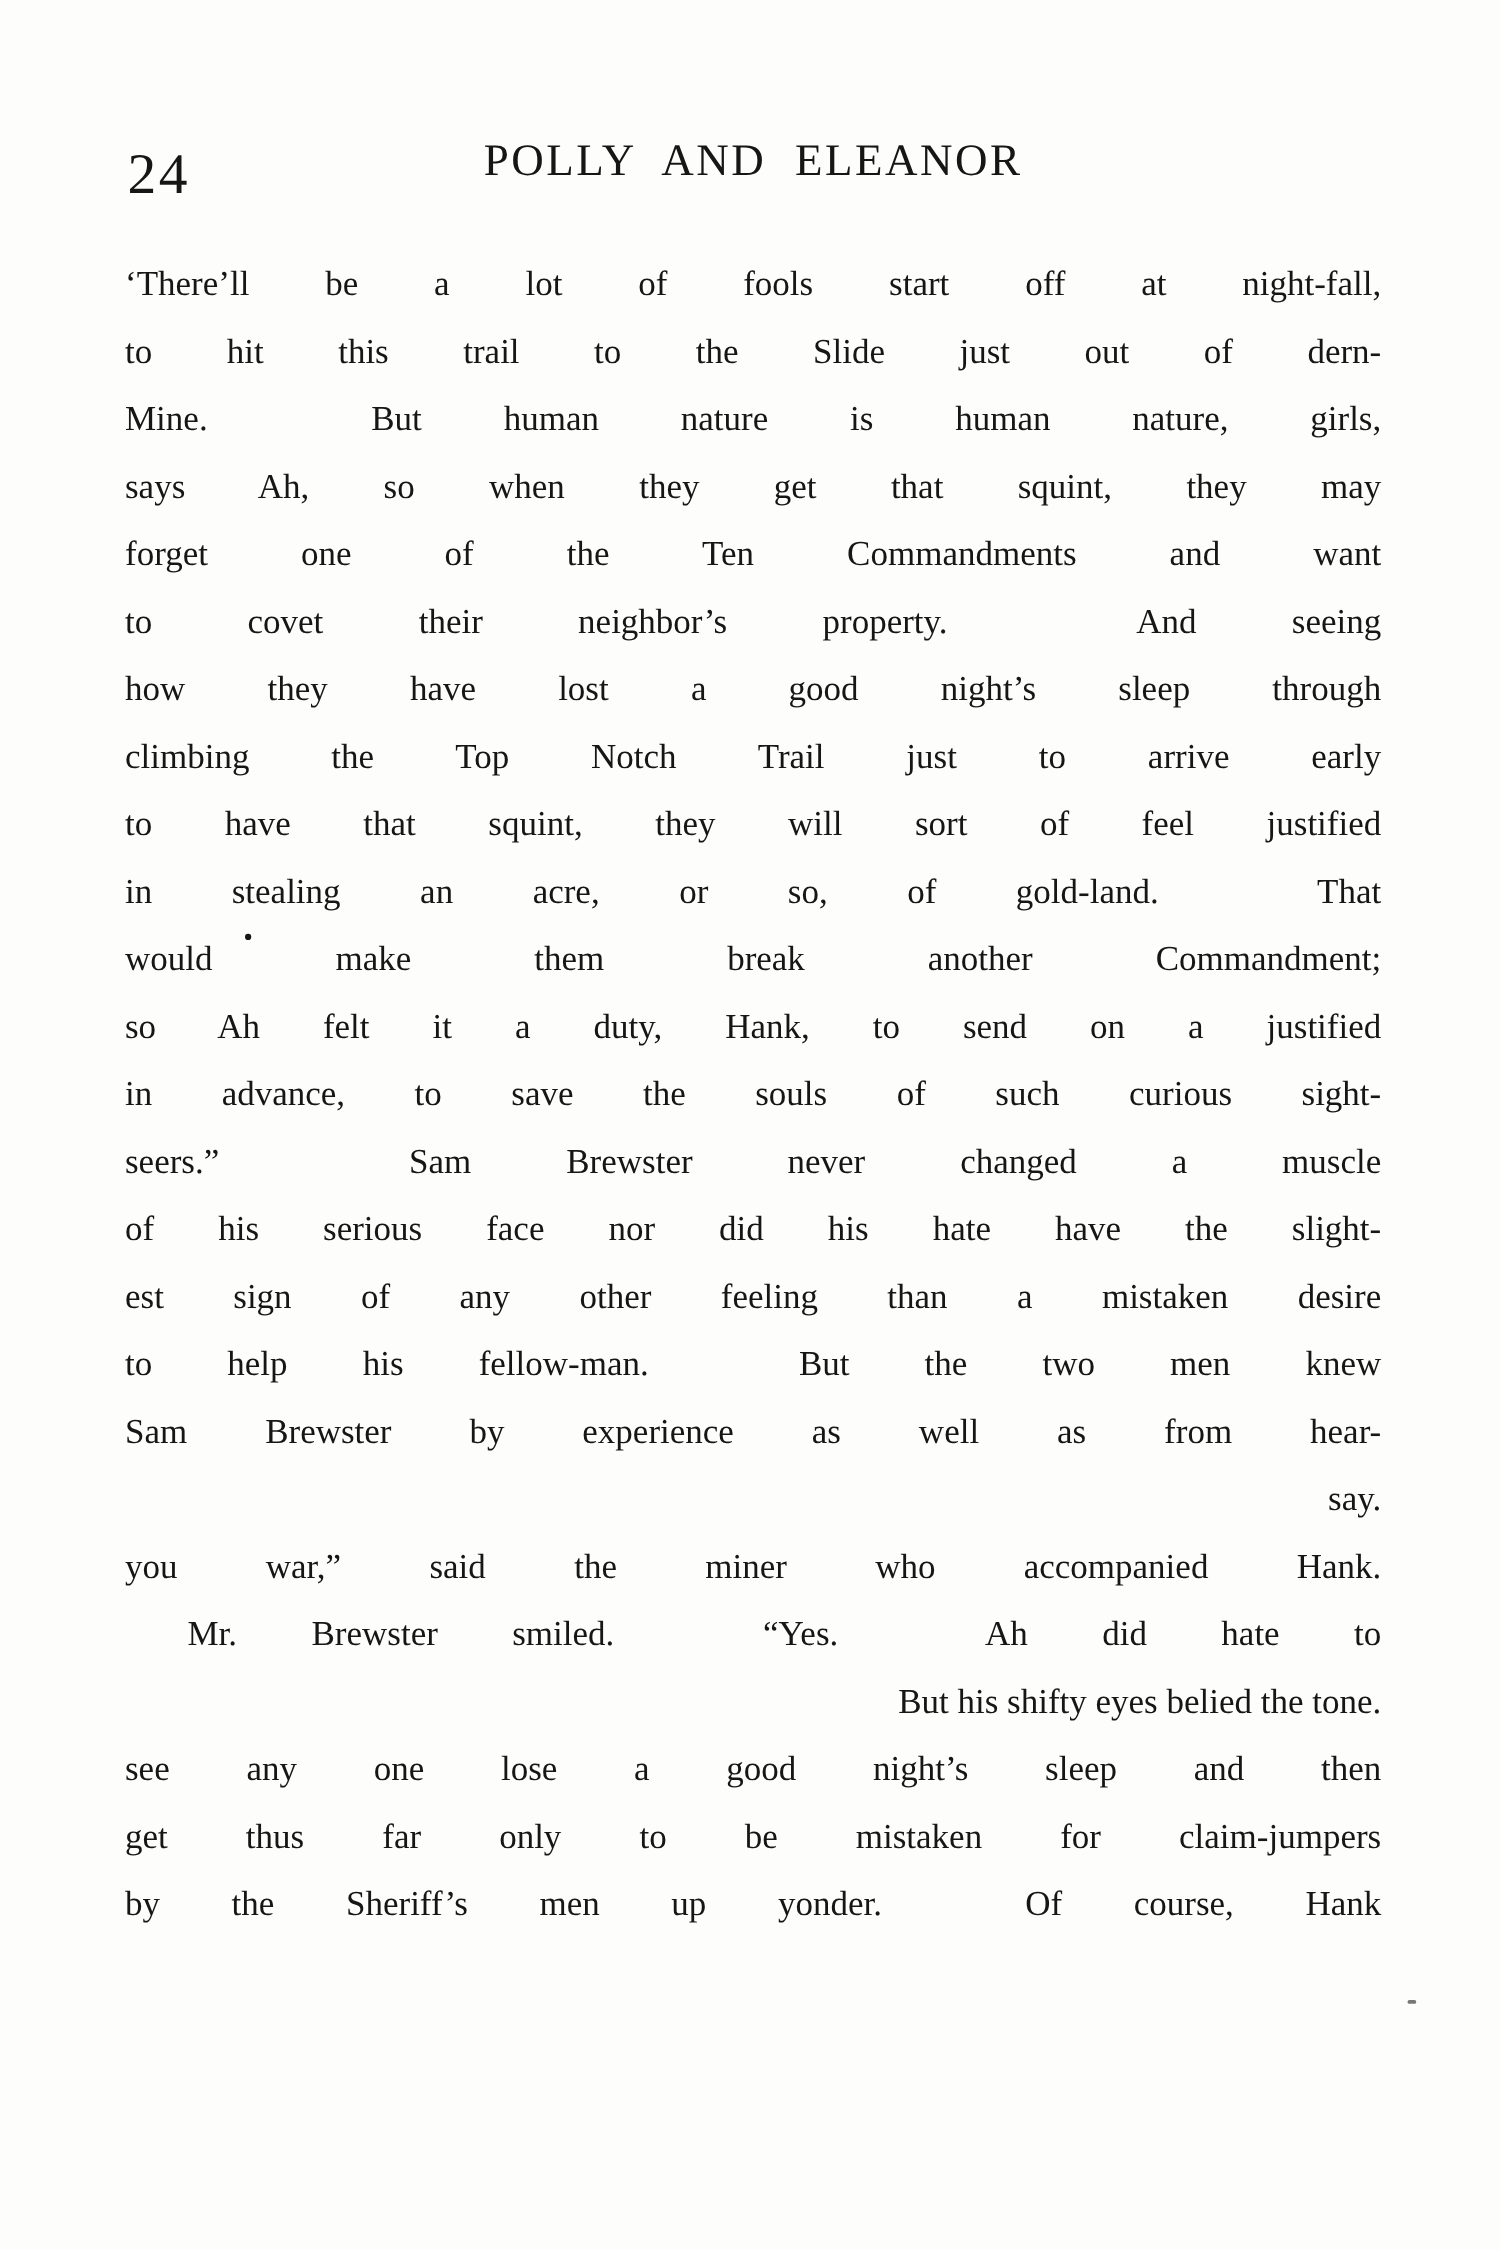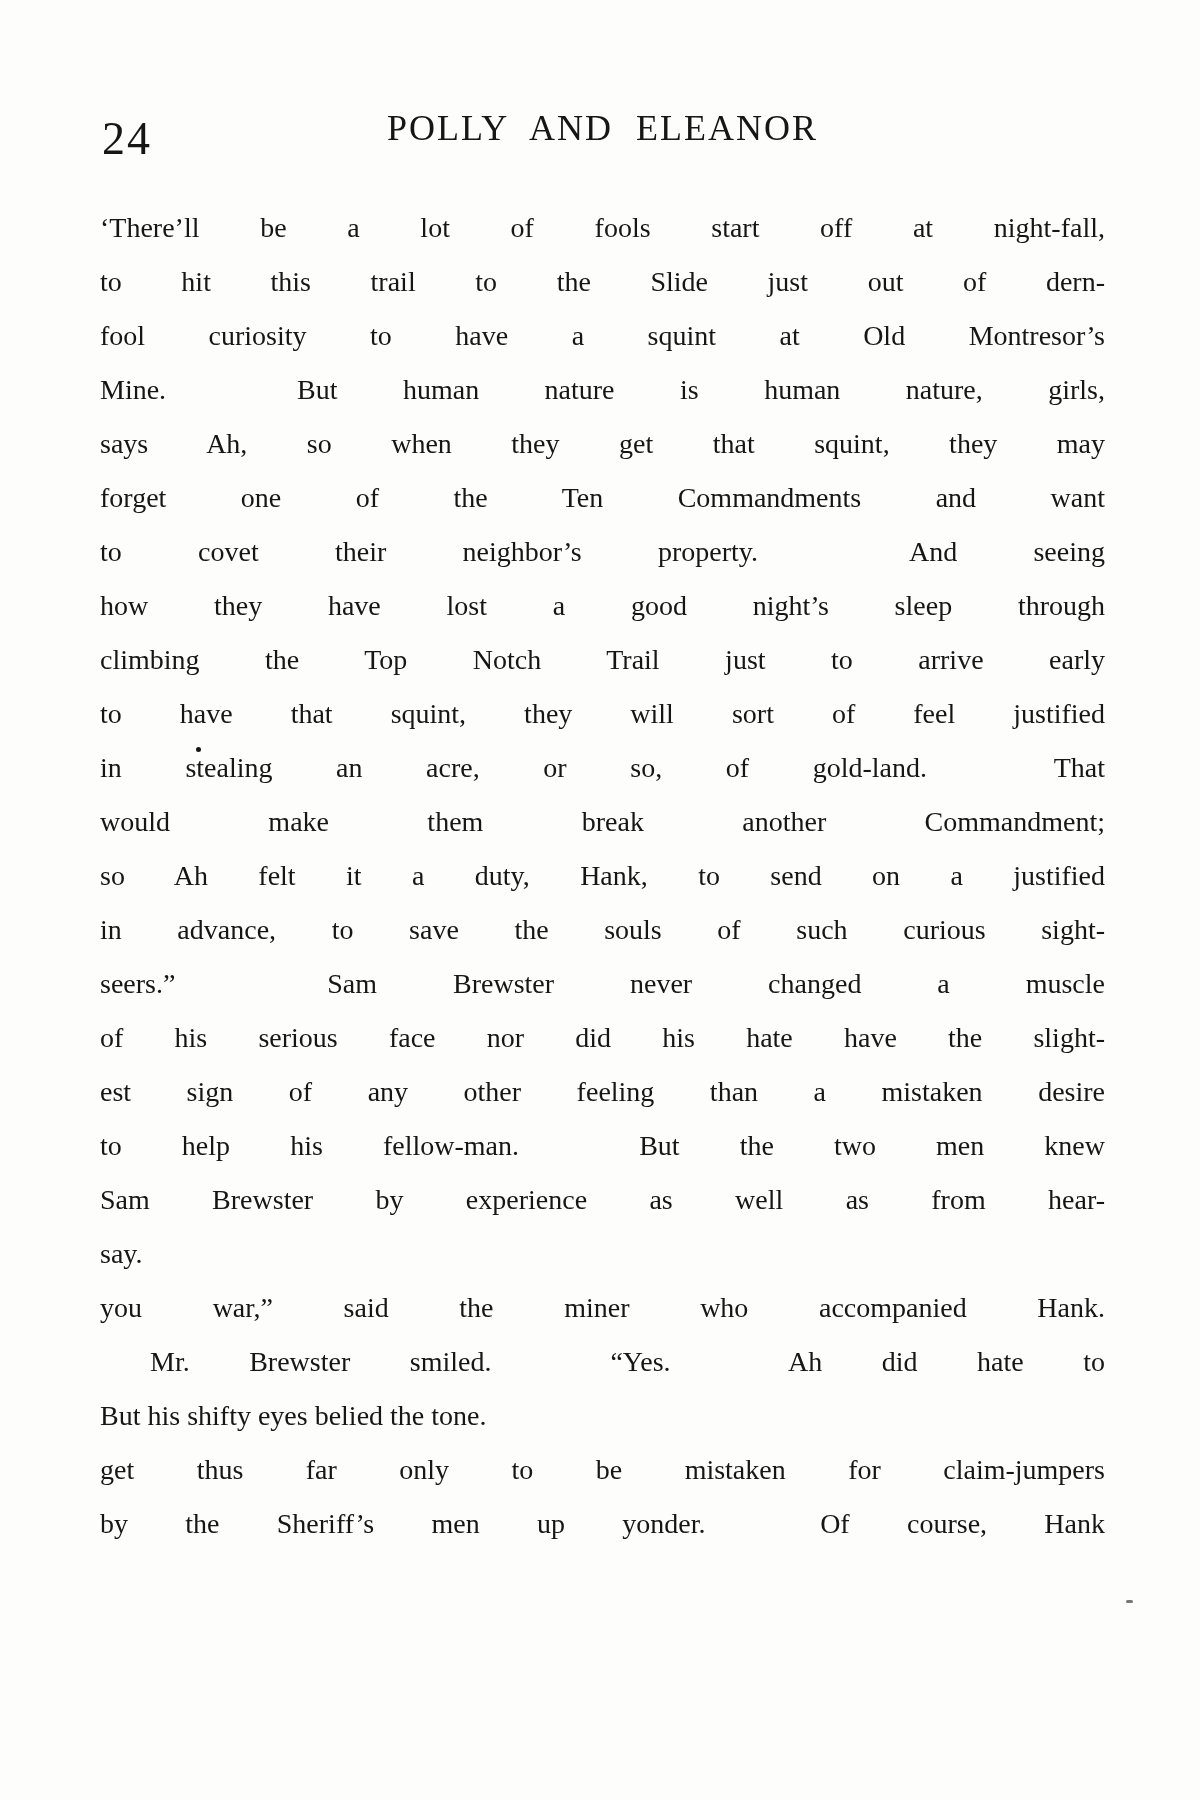--- a/index.html
+++ b/index.html
@@ -40,21 +40,21 @@
     white-space:nowrap;
   }
   .body-text{
     position:absolute;
     left:100px;top:201px;
     width:1005px;
     font-size:28px;
     line-height:54px;
   }
   .line{
-    text-align:left;
+    text-align:right;
     hyphens:none;
   }
   .line.j{
     text-align:justify;
     text-align-last:justify;
   }
   .line.ind{
     padding-left:50px;
   }
   .speck{
@@ -79,41 +79,41 @@
 <div class="page">
 
   <div class="header">
     <div class="page-number">24</div>
     <div class="running-title">POLLY AND ELEANOR</div>
   </div>
 
   <div class="body-text">
       <div class="line j">‘There’ll be a lot of fools start off at night-fall,</div>
       <div class="line j">to hit this trail to the Slide just out of dern-</div>
-      <div class="line j">fool curiosity to have a squint at Old Montresor’s</div>
       <div class="line j">Mine.&nbsp; But human nature is human nature, girls,</div>
       <div class="line j">says Ah, so when they get that squint, they may</div>
       <div class="line j">forget one of the Ten Commandments and want</div>
       <div class="line j">to covet their neighbor’s property.&nbsp; And seeing</div>
       <div class="line j">how they have lost a good night’s sleep through</div>
       <div class="line j">climbing the Top Notch Trail just to arrive early</div>
       <div class="line j">to have that squint, they will sort of feel justified</div>
       <div class="line j">in stealing an acre, or so, of gold-land.&nbsp; That</div>
       <div class="line j">would make them break another Commandment;</div>
       <div class="line j">so Ah felt it a duty, Hank, to send on a justified</div>
       <div class="line j">in advance, to save the souls of such curious sight-</div>
       <div class="line j">seers.”&nbsp; Sam Brewster never changed a muscle</div>
       <div class="line j">of his serious face nor did his hate have the slight-</div>
       <div class="line j">est sign of any other feeling than a mistaken desire</div>
       <div class="line j">to help his fellow-man.&nbsp; But the two men knew</div>
       <div class="line j">Sam Brewster by experience as well as from hear-</div>
       <div class="line">say.</div>
       <div class="line j">you war,” said the miner who accompanied Hank.</div>
       <div class="line j ind">Mr. Brewster smiled.&nbsp; “Yes.&nbsp; Ah did hate to</div>
       <div class="line">But his shifty eyes belied the tone.</div>
+      <div class="line j">see any one lose a good night’s sleep and then</div>
       <div class="line j">get thus far only to be mistaken for claim-jumpers</div>
       <div class="line j">by the Sheriff’s men up yonder.&nbsp; Of course, Hank</div>
     </div>
 
   <div class="speck speck-dot"></div>
   <div class="speck speck-dash"></div>
 
 </div>
 
 </body></html>

